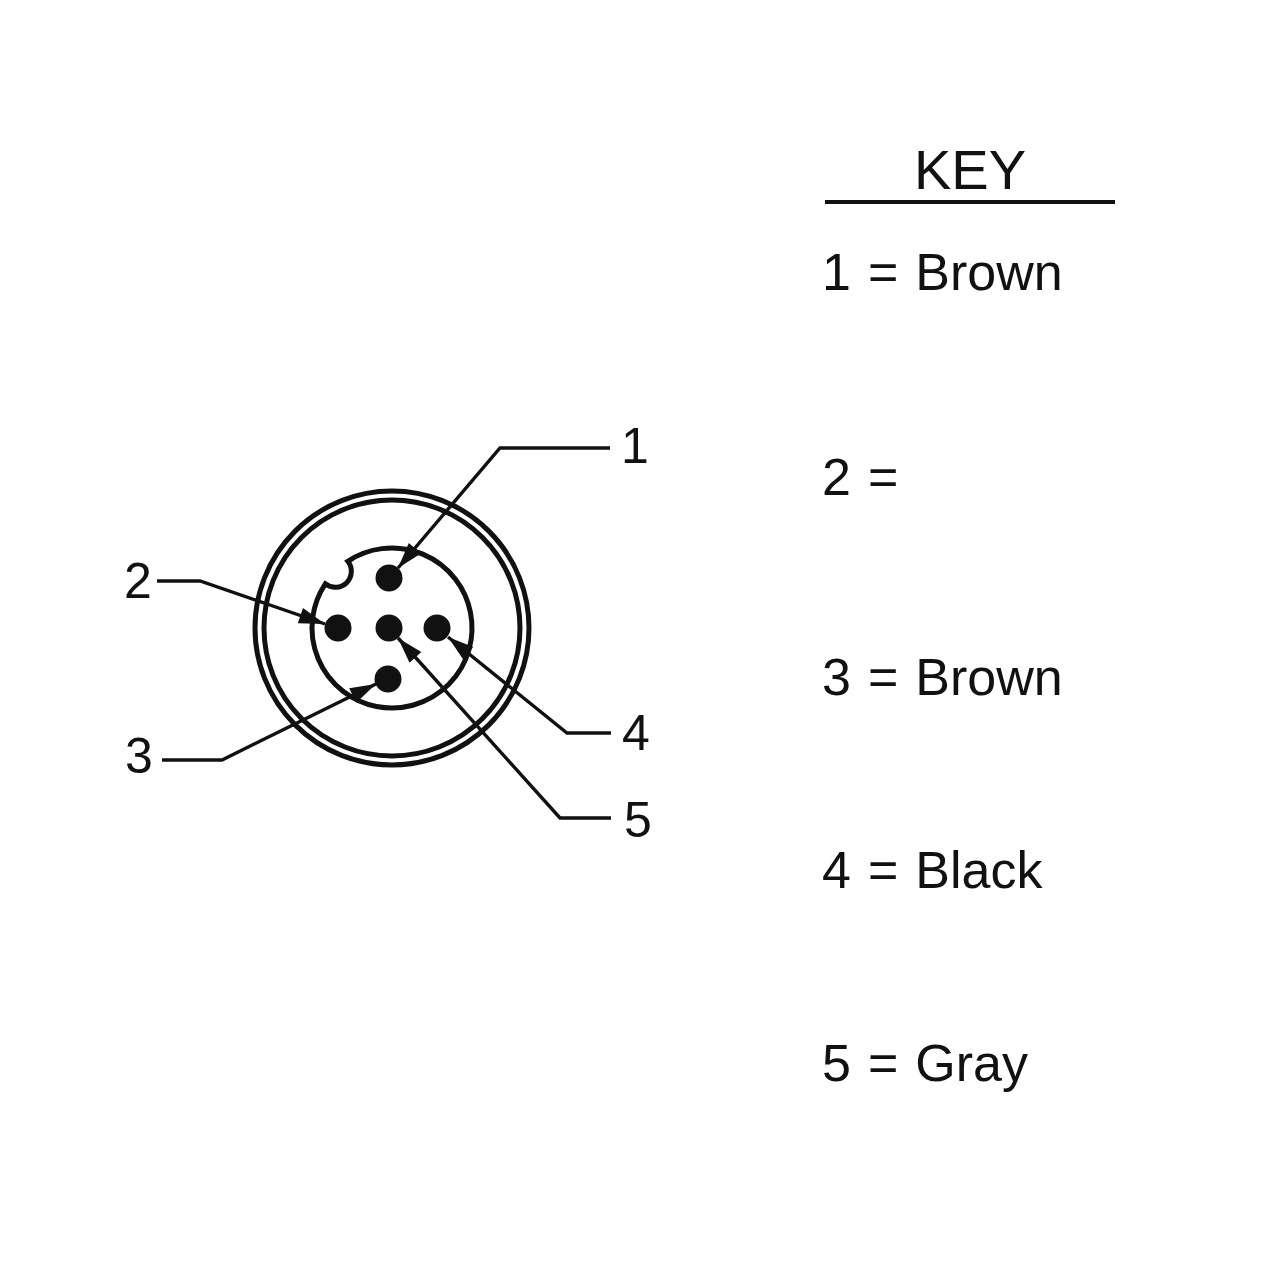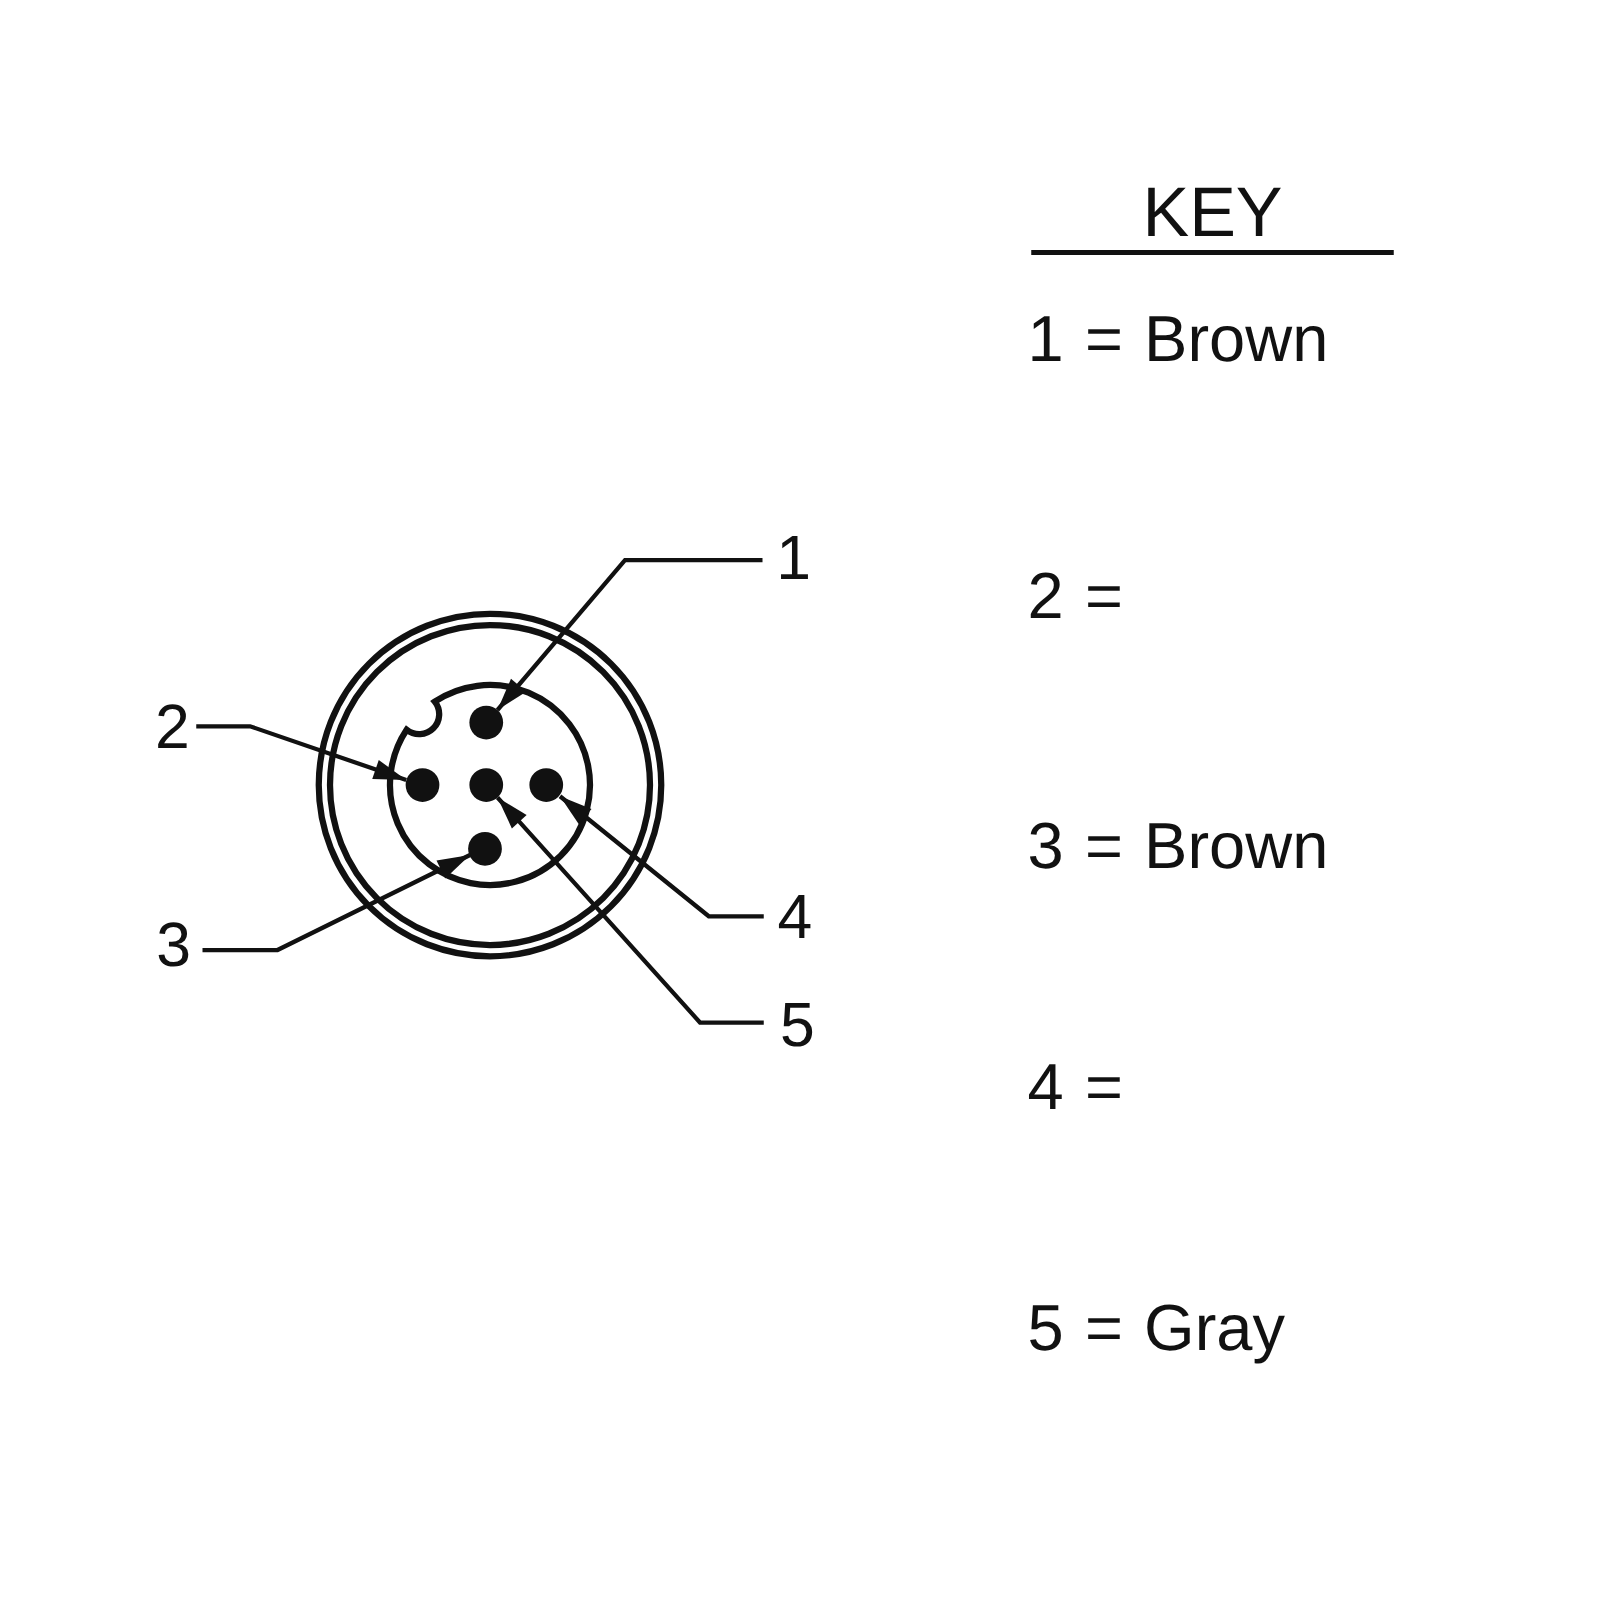--- a/index.html
+++ b/index.html
@@ -116,19 +116,20 @@
     <span>=</span>
   </div>
   <div class="key-entry key-entry-3">
     <span>3</span>
     <span>=</span>
     <span>Brown</span>
   </div>
   <div class="key-entry key-entry-4">
     <span>4</span>
     <span>=</span>
+    <span>Black</span>
   </div>
   <div class="key-entry key-entry-5">
     <span>5</span>
     <span>=</span>
     <span>Gray</span>
   </div>
 </div>
 
 </body></html>

